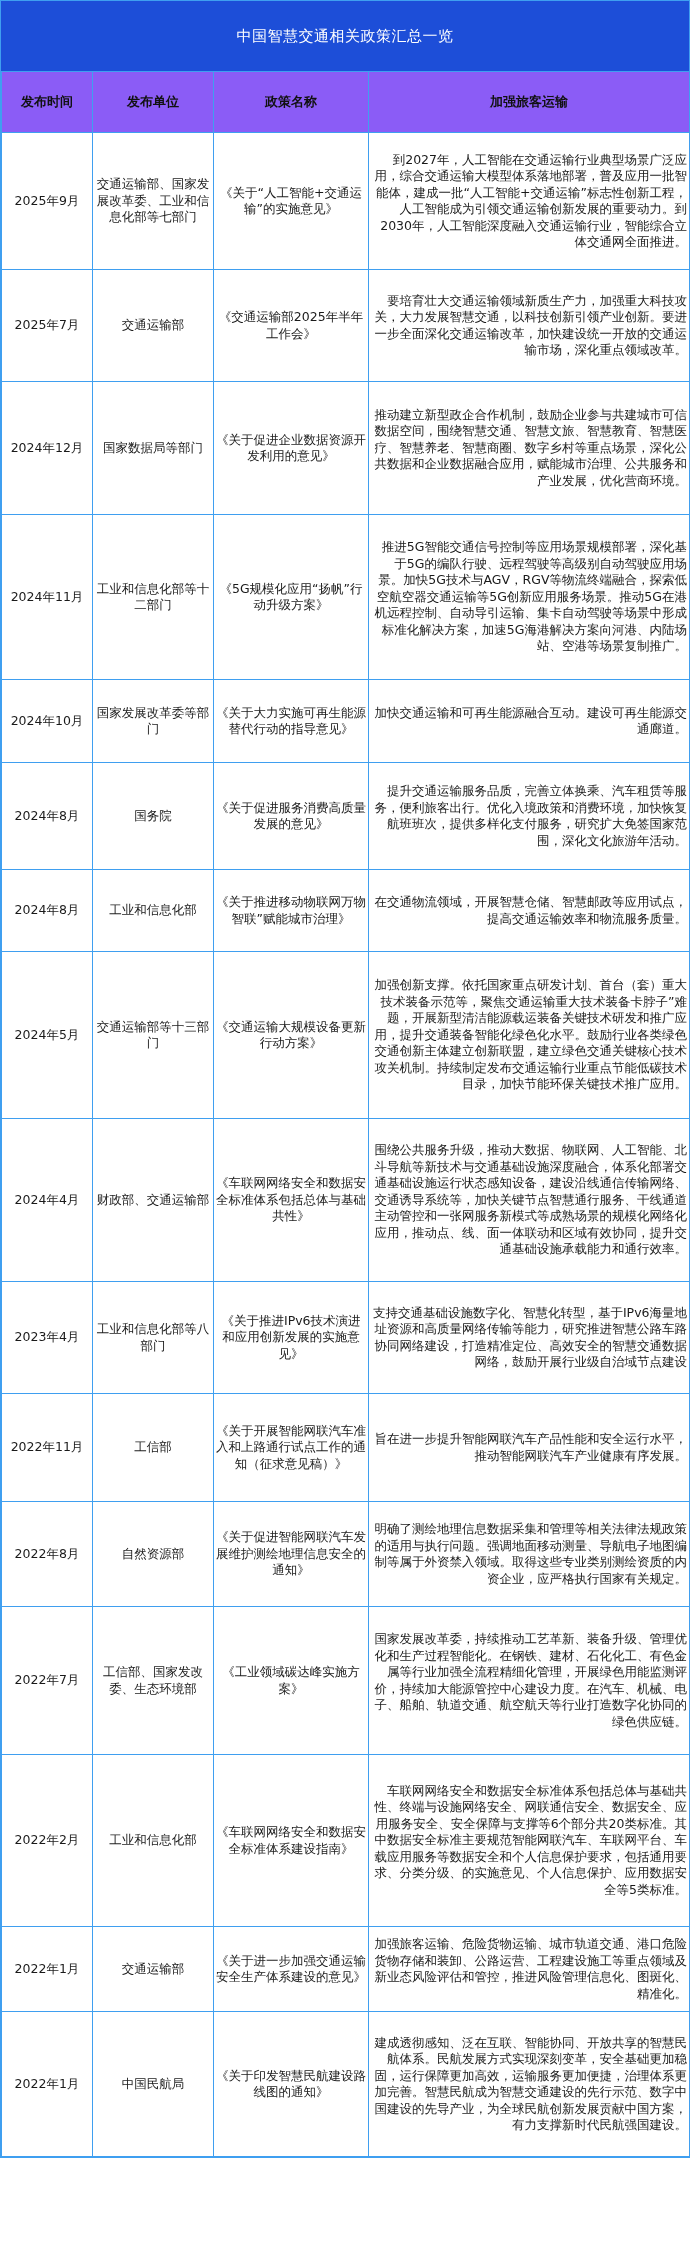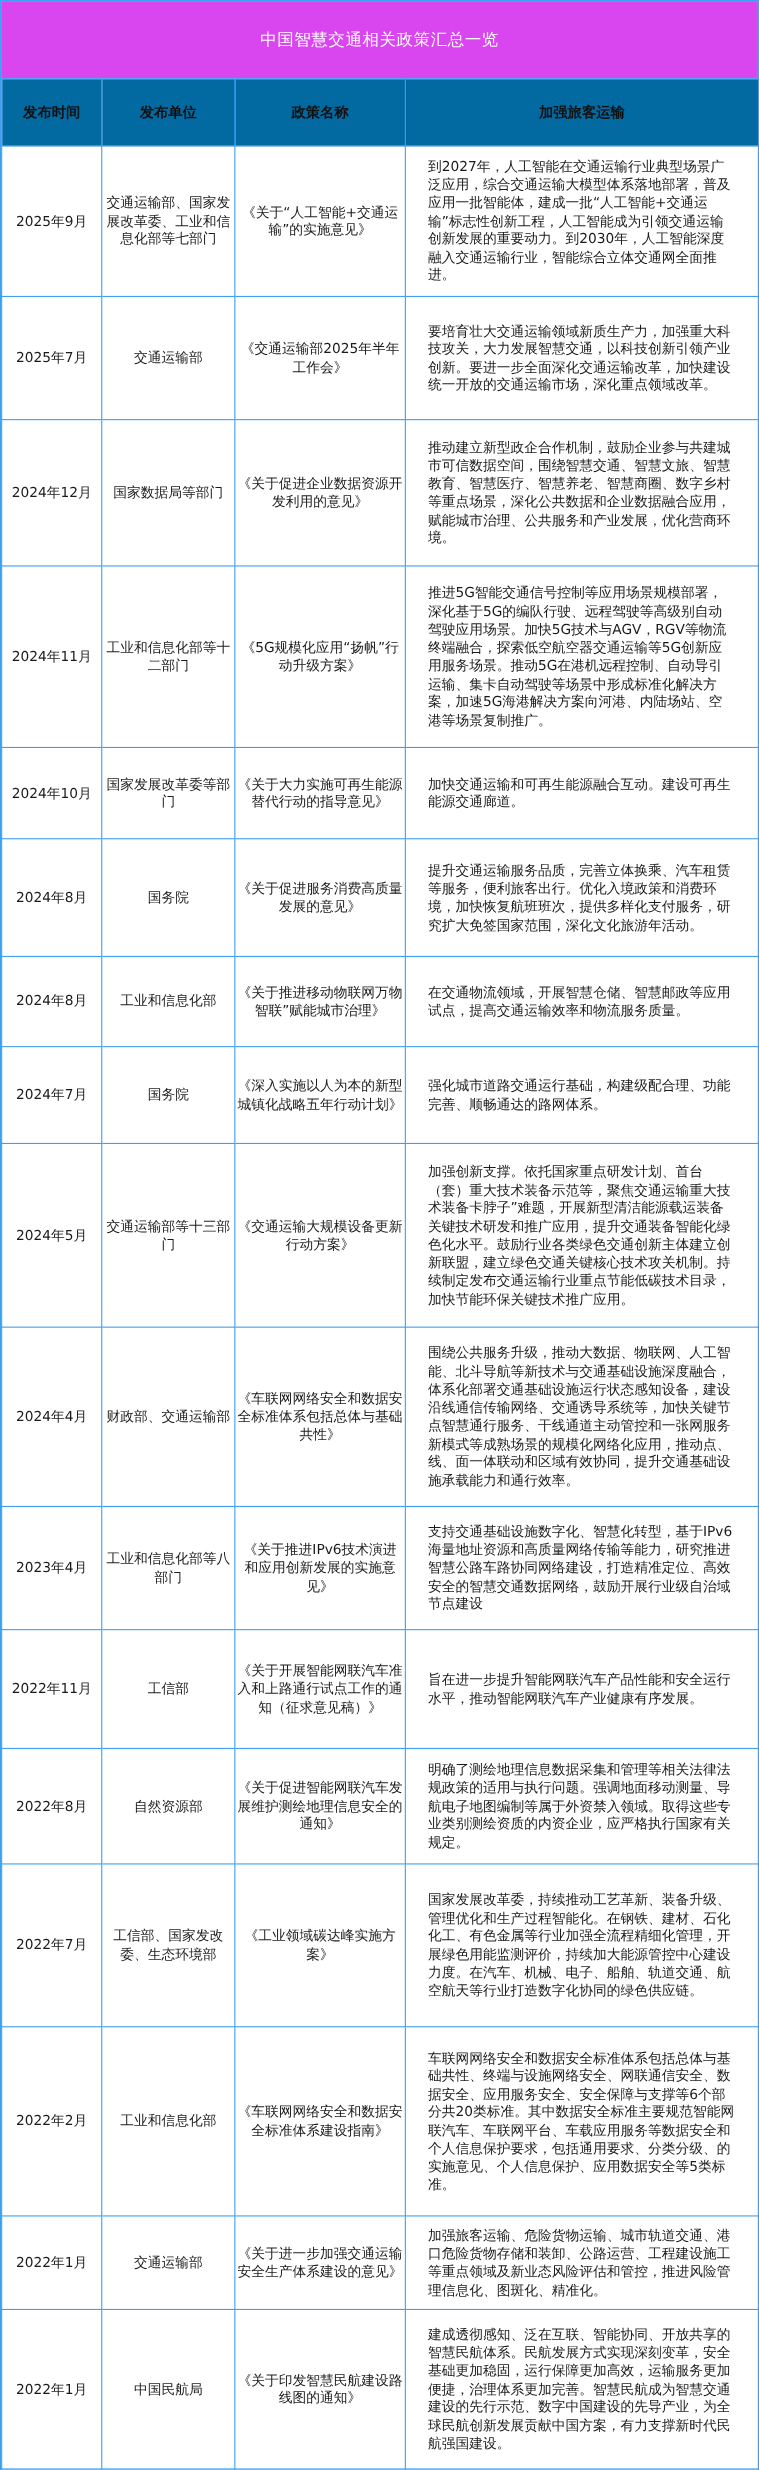--- a/index.html
+++ b/index.html
@@ -1,35 +1,35 @@
 <!DOCTYPE html>
 <html><head>
 <meta charset="utf-8">
 <style>
   html, body { margin: 0; padding: 0; background: #ffffff; }
   body { width: 690px; font-family: "DejaVu Sans", "Liberation Sans", sans-serif; }
   .wrap { width: 690px; border: 1px solid #3f9ff0; box-sizing: border-box; }
   .title {
-    height: 70px; background: #d946ef; color: #ffffff;
+    height: 70px; background: #1d4ed8; color: #ffffff;
     font-family: Liberation Mono, monospace;
     font-size: 15px; display: flex; align-items: center; justify-content: center;
     letter-spacing: 0.5px;
   }
   table { border-collapse: collapse; width: 688px; table-layout: fixed; }
   col.c1 { width: 91px; }
   col.c2 { width: 121px; }
   col.c3 { width: 155px; }
   col.c4 { width: 321px; }
   th, td { border: 1px solid #3f9ff0; text-align: center; vertical-align: middle; padding: 2px 2px; }
   th {
-    background: #0369a1; height: 56px; font-size: 13px; font-weight: bold; color: #111;
+    background: #8b5cf6; height: 56px; font-size: 13px; font-weight: bold; color: #111;
     font-family: "DejaVu Sans", sans-serif;
   }
   td { font-size: 12.5px; line-height: 16.5px; color: #1a1a1a; }
-  td.detail { text-align: left; padding: 4px 20px; }
+  td.detail { text-align: right; padding: 4px 2px; }
 </style>
 </head>
 <body>
 
 <div class="wrap">
   <div class="title">中国智慧交通相关政策汇总一览</div>
   <table>
     <colgroup>
         <col class="c1">
         <col class="c2">
@@ -80,26 +80,20 @@
         <td>国务院</td>
         <td>《关于促进服务消费高质量发展的意见》</td>
         <td class="detail">提升交通运输服务品质，完善立体换乘、汽车租赁等服务，便利旅客出行。优化入境政策和消费环境，加快恢复航班班次，提供多样化支付服务，研究扩大免签国家范围，深化文化旅游年活动。</td>
       </tr>
       <tr style="height:82px">
         <td>2024年8月</td>
         <td>工业和信息化部</td>
         <td>《关于推进移动物联网万物智联”赋能城市治理》</td>
         <td class="detail">在交通物流领域，开展智慧仓储、智慧邮政等应用试点，提高交通运输效率和物流服务质量。</td>
       </tr>
-      <tr style="height:88px">
-        <td>2024年7月</td>
-        <td>国务院</td>
-        <td>《深入实施以人为本的新型城镇化战略五年行动计划》</td>
-        <td class="detail">强化城市道路交通运行基础，构建级配合理、功能完善、顺畅通达的路网体系。</td>
-      </tr>
       <tr style="height:167px">
         <td>2024年5月</td>
         <td>交通运输部等十三部门</td>
         <td>《交通运输大规模设备更新行动方案》</td>
         <td class="detail">加强创新支撑。依托国家重点研发计划、首台（套）重大技术装备示范等，聚焦交通运输重大技术装备卡脖子”难题，开展新型清洁能源载运装备关键技术研发和推广应用，提升交通装备智能化绿色化水平。鼓励行业各类绿色交通创新主体建立创新联盟，建立绿色交通关键核心技术攻关机制。持续制定发布交通运输行业重点节能低碳技术目录，加快节能环保关键技术推广应用。</td>
       </tr>
       <tr style="height:163px">
         <td>2024年4月</td>
         <td>财政部、交通运输部</td>
         <td>《车联网网络安全和数据安全标准体系包括总体与基础共性》</td>

